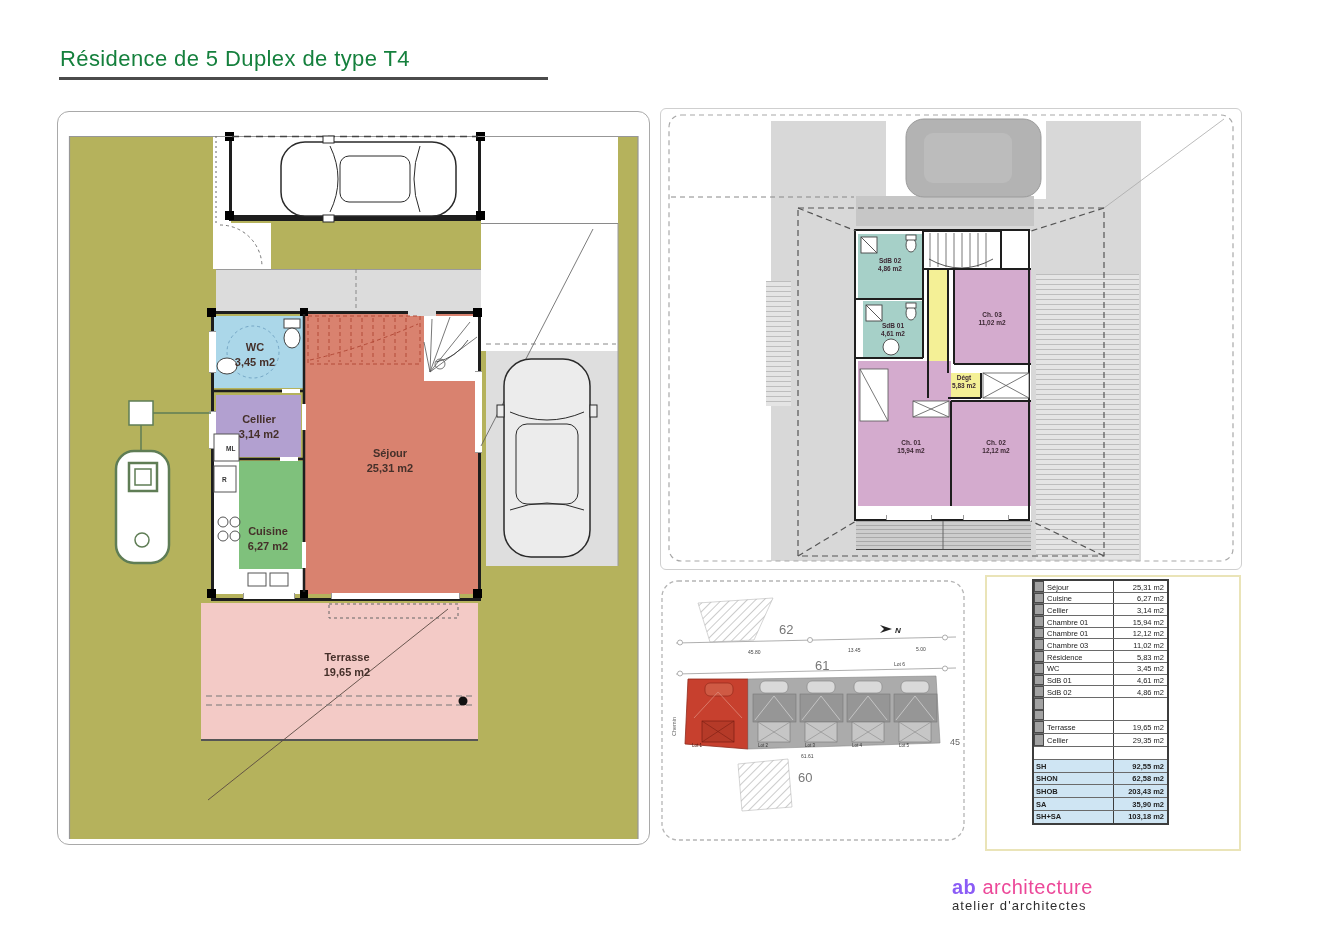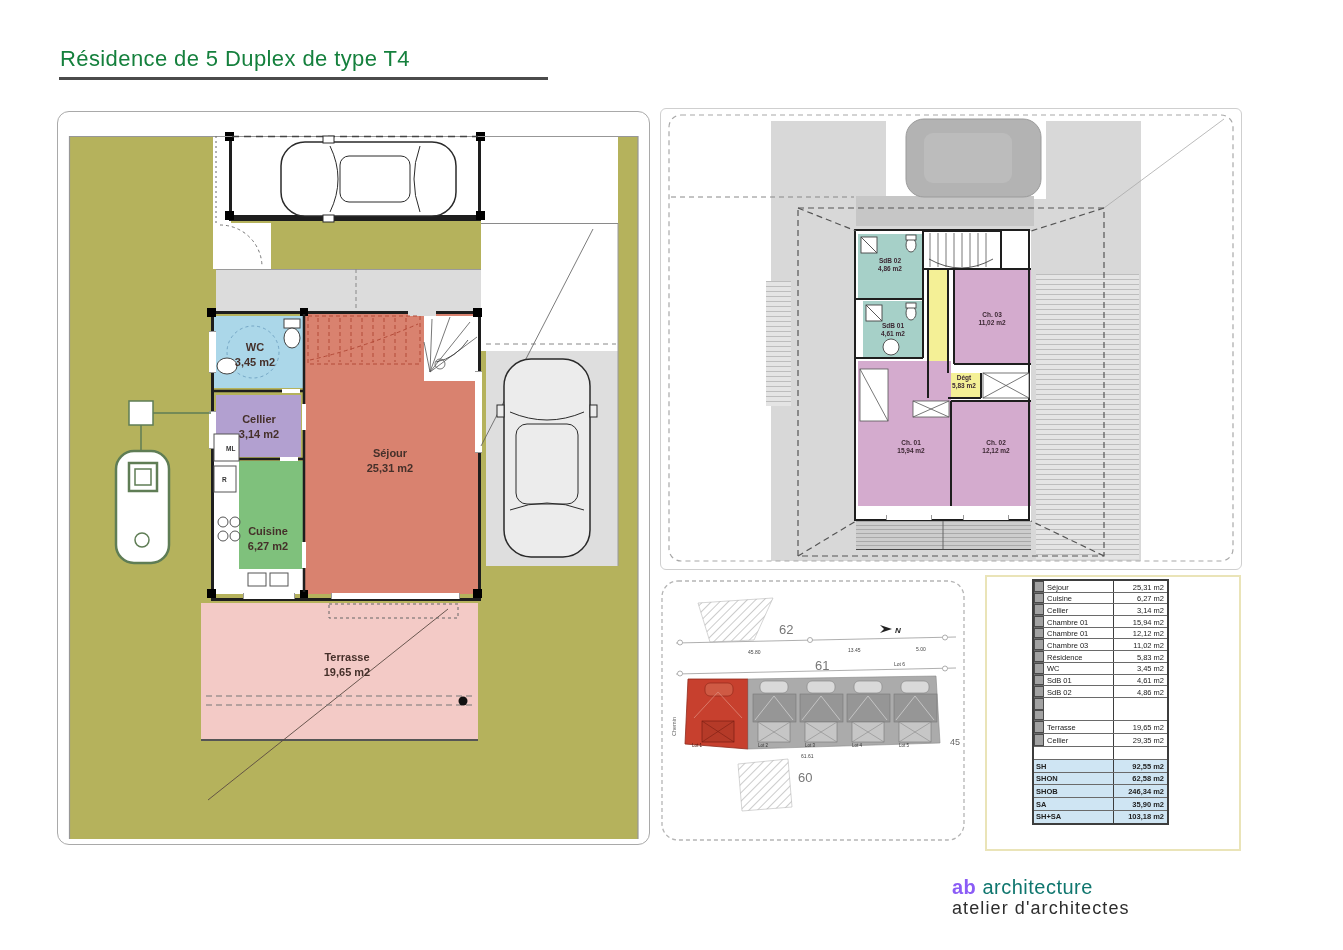--- a/index.html
+++ b/index.html
@@ -29,22 +29,22 @@
   .ext{height:13px;}
   .empty1{border-bottom:none;}
   .spacer{height:13px;}
   .spacer .sw{background:transparent;box-shadow:none;}
   .sum{background:#cfe5f3;font-weight:bold;height:12.6px;}
   .sum .lbl{padding-left:2px;}
   
   #brand{left:952px;top:876px;width:200px;}
   #brand .l1{font-size:20px;letter-spacing:.5px;}
   #brand .ab{font-weight:bold;color:#8b5cf6;}
-  #brand .arch{color:#0f766e;}
-  #brand .sub{font-size:18px;color:#2e2e2e;letter-spacing:1.1px;margin-top:-1px;}
+  #brand .arch{color:#ec4899;}
+  #brand .sub{font-size:13px;color:#2e2e2e;letter-spacing:1.1px;margin-top:-1px;}
   
   .hatch-h{background:repeating-linear-gradient(to bottom,#bdbdbd 0 1px,#e4e4e4 1px 5px);}
   .deck{background:repeating-linear-gradient(to bottom,#a9a9a9 0 1px,#cdcdcd 1px 4px);}
 </style>
 </head>
 <body>
 
 <div id="sheet">
 
   <div id="title" class="abs">Résidence de 5 Duplex de type T4</div>
@@ -510,21 +510,21 @@
       <div class="trow sum">
           <span class="lbl">SH</span>
           <span class="val">92,55 m2</span>
         </div>
       <div class="trow sum">
           <span class="lbl">SHON</span>
           <span class="val">62,58 m2</span>
         </div>
       <div class="trow sum">
           <span class="lbl">SHOB</span>
-          <span class="val">246,34 m2</span>
+          <span class="val">203,43 m2</span>
         </div>
       <div class="trow sum">
           <span class="lbl">SA</span>
           <span class="val">35,90 m2</span>
         </div>
       <div class="trow sum">
           <span class="lbl">SH+SA</span>
           <span class="val">103,18 m2</span>
         </div>
     </div>

